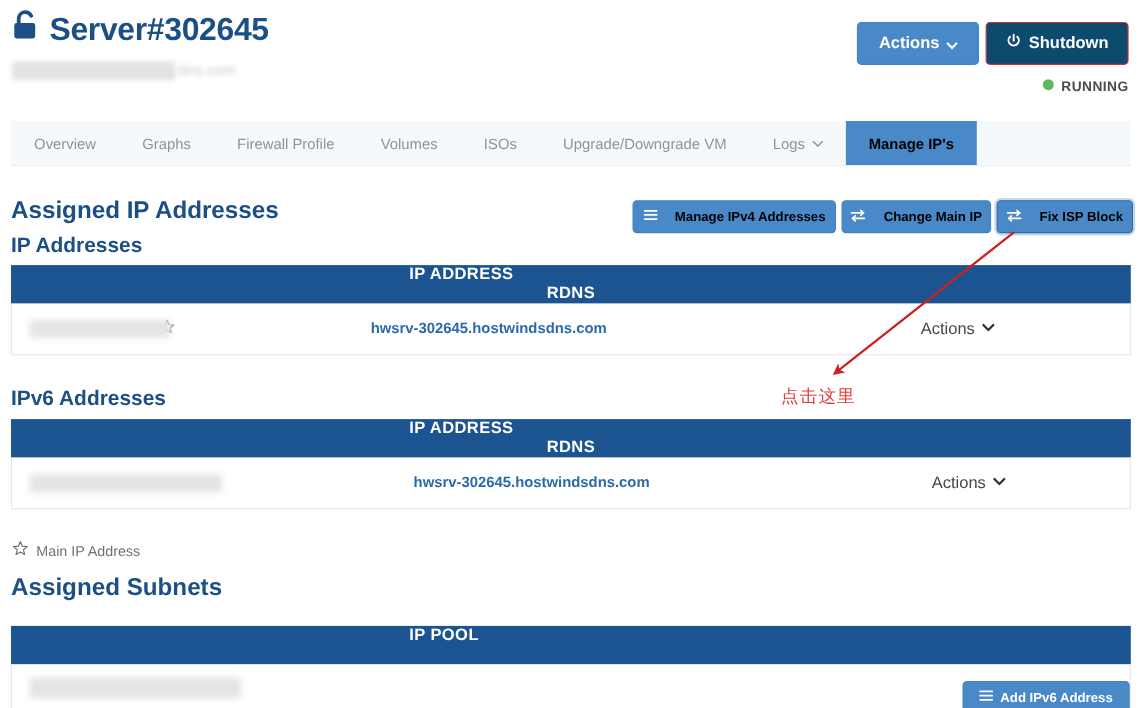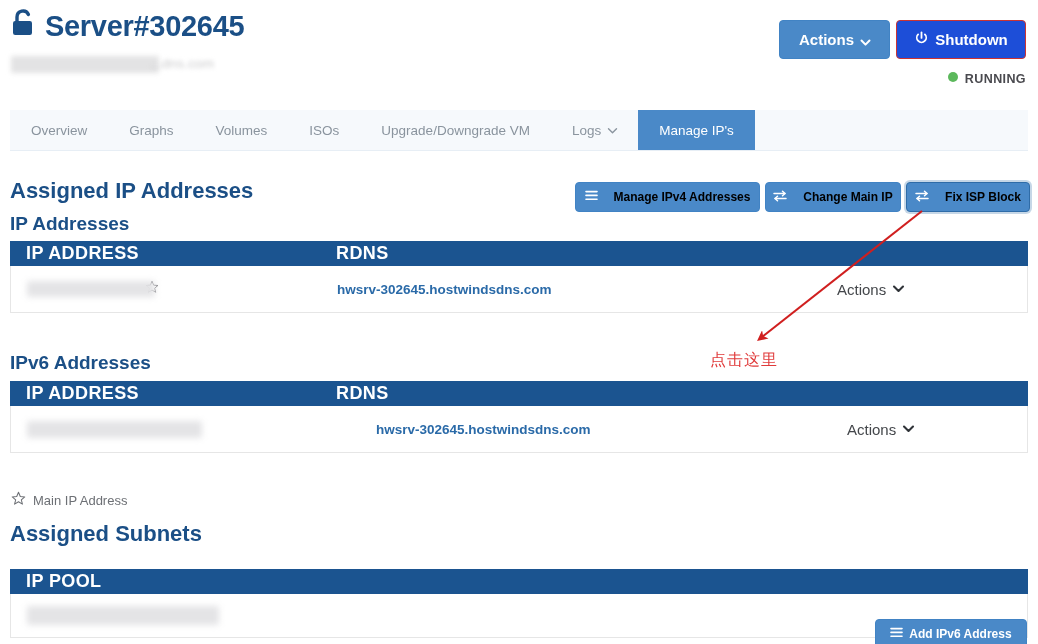--- a/index.html
+++ b/index.html
@@ -46,21 +46,21 @@
   }
   .btn-actions {
     position: absolute; left: 779px; top: 20px;
     width: 111px; height: 39px;
     background: #4a89c8; border-color: #4183c4;
     font-size: 15px; font-weight: bold;
   }
   .btn-shutdown {
     position: absolute; left: 896px; top: 20px;
     width: 130px; height: 39px;
-    background: #1d4ed8; border-color: #c33;
+    background: #0c4a6e; border-color: #c33;
     font-size: 15px; font-weight: bold;
   }
   .caret { display: inline-block; width: 10px; height: 10px; position: relative; top: -1px; }
   .power-icon { display: inline-block; }
 
   .status {
     position: absolute; right: 12px; top: 72px;
     display: flex; gap: 7px;
     font-size: 12.5px; font-weight: bold; color: #4a4a4f;
     letter-spacing: .4px;
@@ -73,21 +73,21 @@
     width: 1018px; height: 41px;
     background: #f6f9fc;
     border-bottom: 1px solid #e7eef5;
     display: flex; align-items: stretch;
   }
   .tab {
     display: flex; align-items: center; gap: 6px;
     padding: 0 21px; font-size: 13.5px; color: #8a949e;
     cursor: pointer; text-decoration: none;
   }
-  .tab.active { background: #4a89c8; color: #ffffff; font-weight: normal; }
+  .tab.active { background: #4a89c8; color: #000000; font-weight: bold; }
 
   
   .h-assigned {
     position: absolute; left: 10px; top: 178px;
     font-size: 22px; font-weight: bold; color: #1b4f86;
   }
   .h-ipaddr {
     position: absolute; left: 10px; top: 213px;
     font-size: 19px; font-weight: bold; color: #1b4f86;
   }
@@ -119,23 +119,23 @@
     position: absolute; left: 875px; top: 619px; width: 152px; height: 30px;
     background: #4a89c8; border: 1px solid #4183c4; border-radius: 4px;
     color: #fff; font-size: 12px; font-weight: bold;
     display: inline-flex; align-items: center; justify-content: center; gap: 6px;
     cursor: pointer;
   }
 
   
   .tbl { position: absolute; left: 10px; width: 1018px; }
   .thead {
-    height: 25px; background: #1b5490;
+    height: 35px; background: #1b5490;
     display: flex; align-items: center;
-    color: #ffffff; font-size: 18px; font-weight: bold; letter-spacing: .4px;
+    color: #ffffff; font-size: 15px; font-weight: bold; letter-spacing: .4px; flex-direction: column;
   }
   .trow {
     height: 47px; background: #ffffff;
     border-left: 1px solid #e6e6e6; border-right: 1px solid #e6e6e6;
     border-bottom: 1px solid #e6e6e6;
     display: flex; align-items: center;
   }
   .c-ip { width: 326px; padding-left: 16px; display: flex; align-items: center; gap: 4px; }
   .c-rdns { flex: 1; }
   .c-act { width: 190px; display: flex; align-items: center; }
@@ -207,20 +207,23 @@
     <span class="status-dot"></span>
     <span>RUNNING</span>
   </div>
 
   <div class="tabbar">
     <div class="tab">
       <span>Overview</span>
     </div>
     <div class="tab">
       <span>Graphs</span>
+    </div>
+    <div class="tab">
+      <span>Firewall Profile</span>
     </div>
     <div class="tab">
       <span>Volumes</span>
     </div>
     <div class="tab">
       <span>ISOs</span>
     </div>
     <div class="tab">
       <span>Upgrade/Downgrade VM</span>
     </div>

